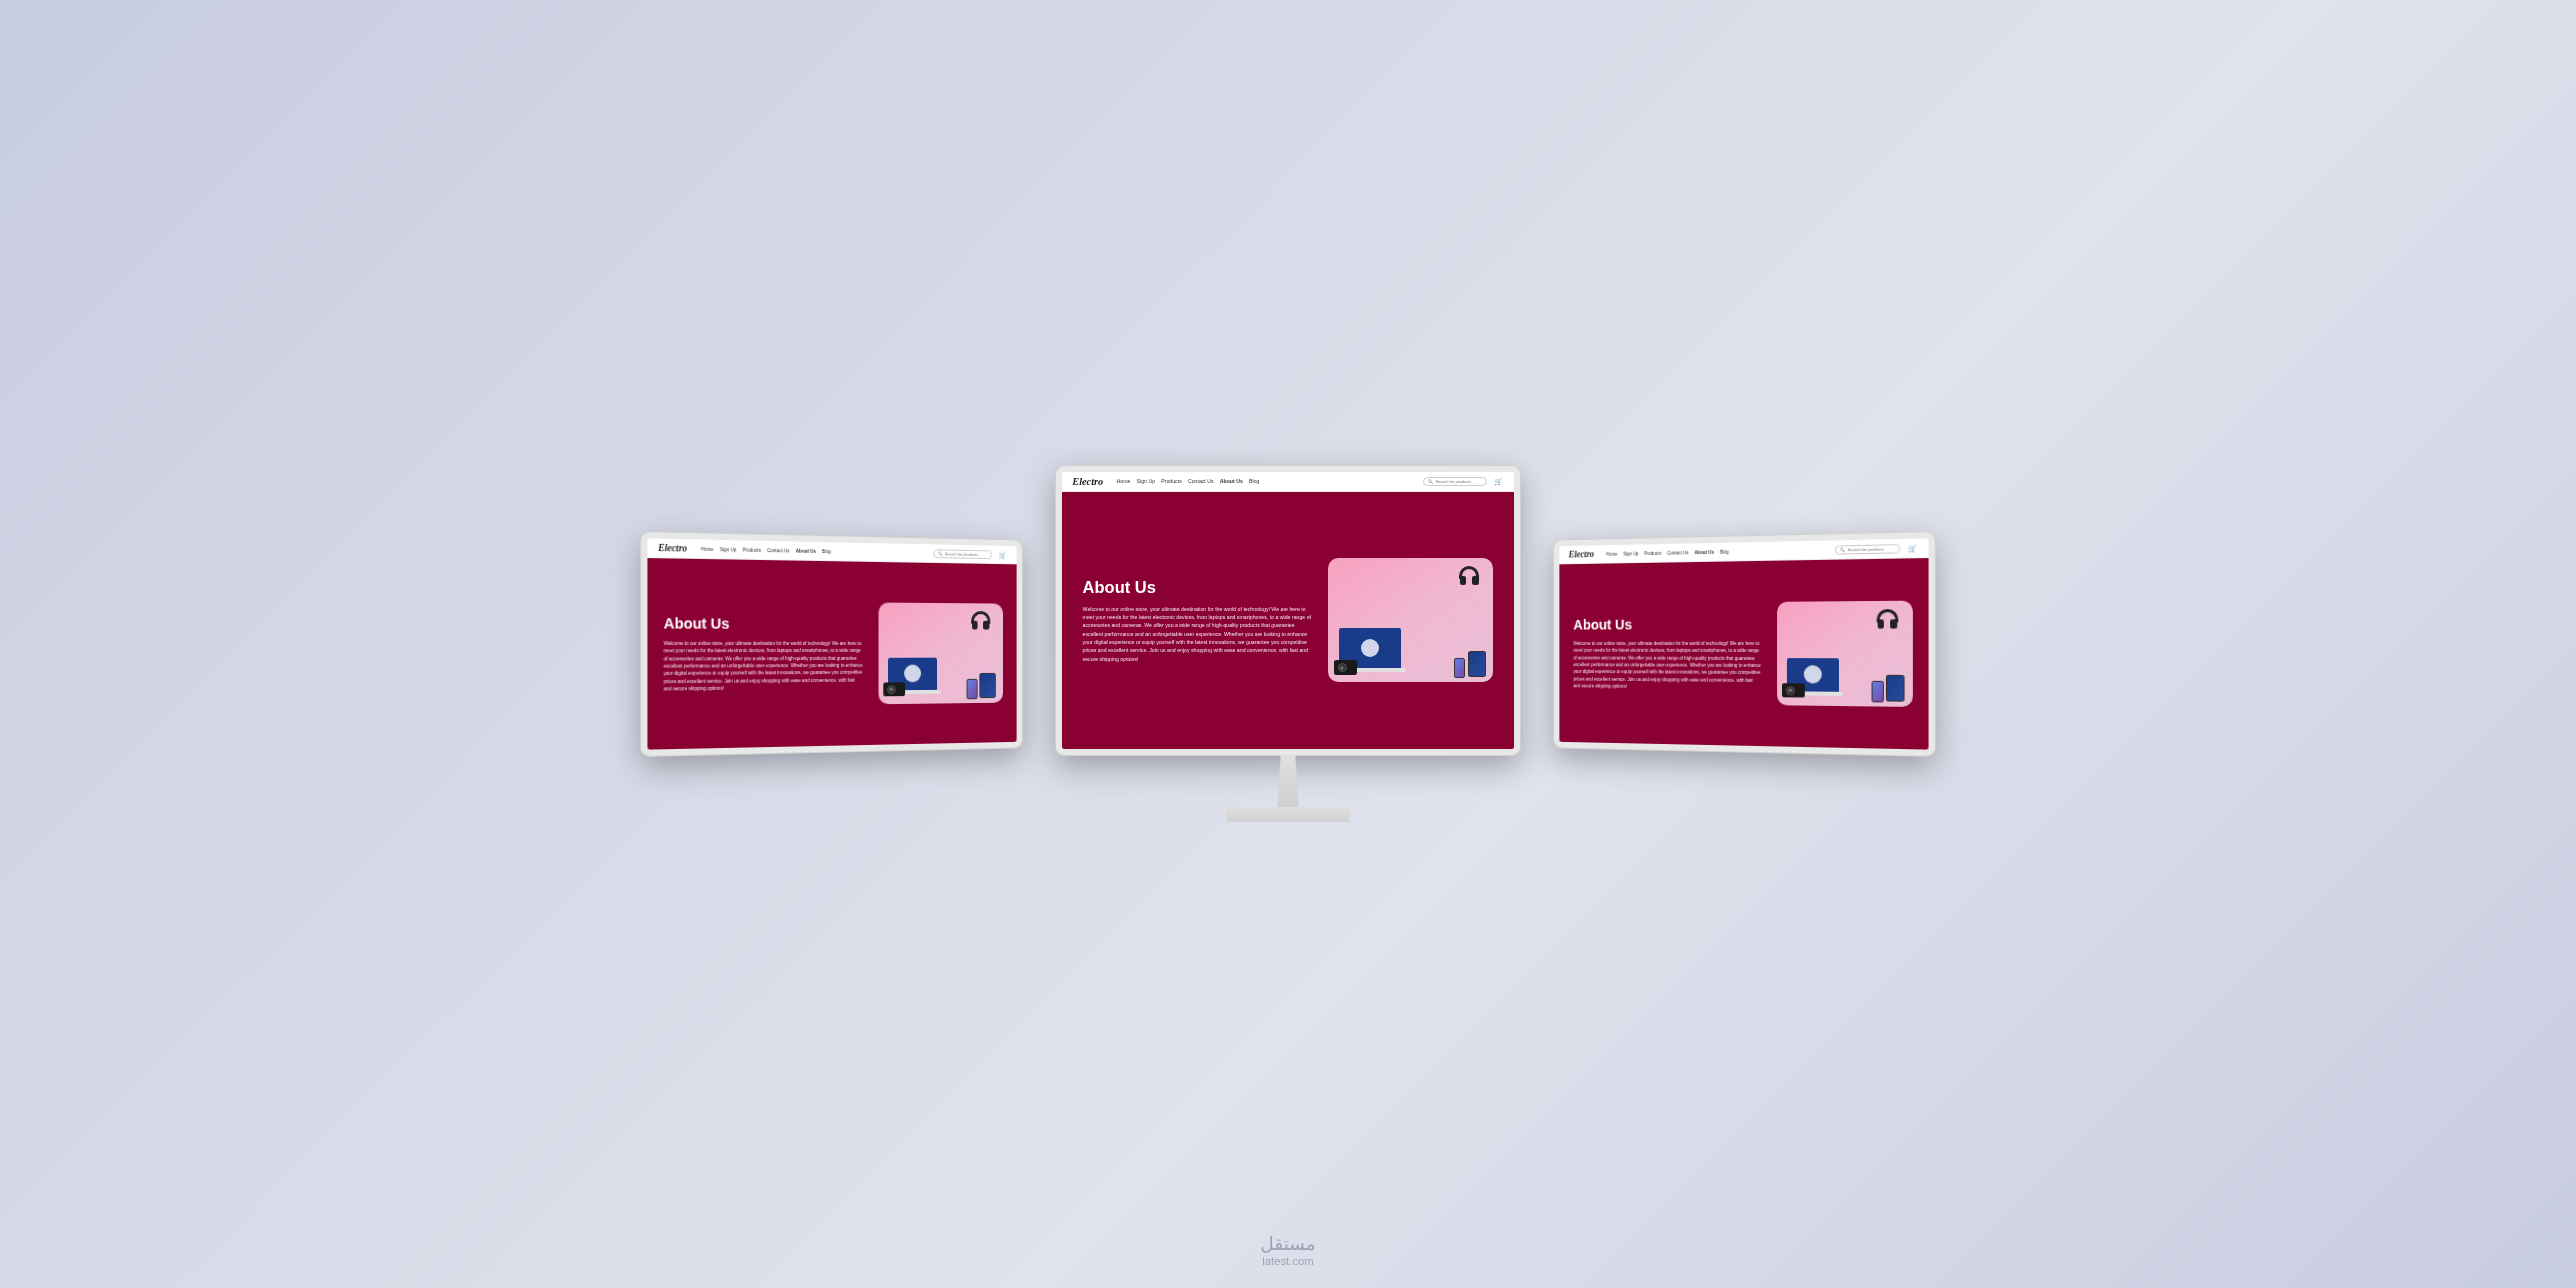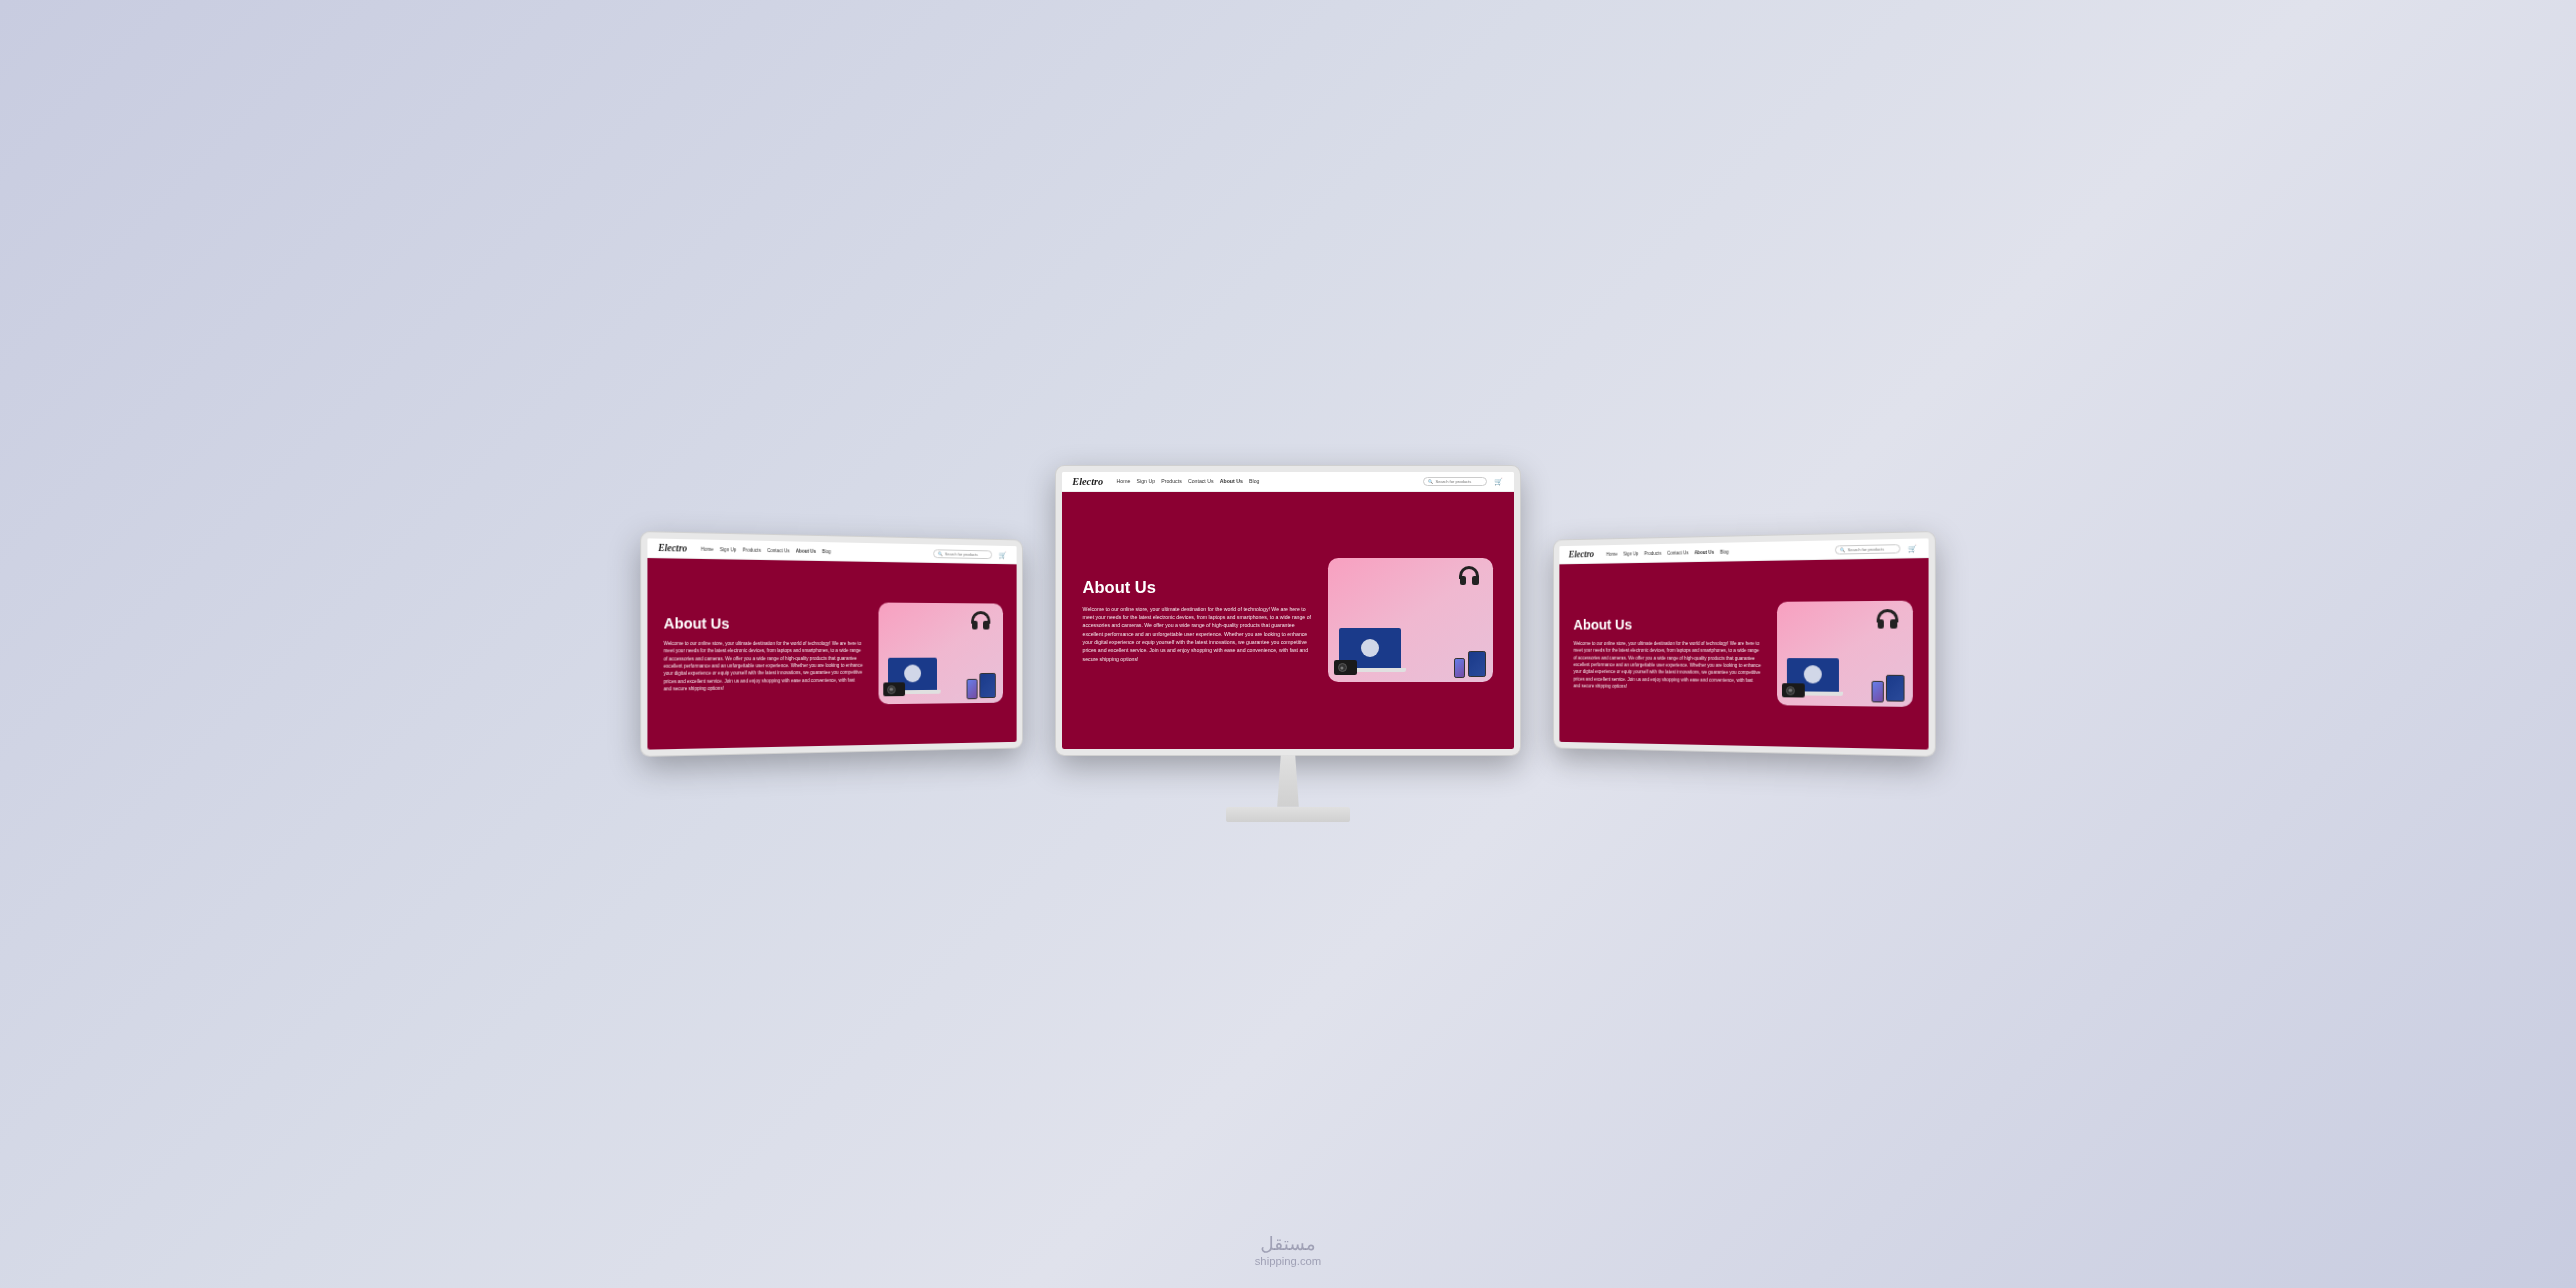--- a/index.html
+++ b/index.html
@@ -554,15 +554,15 @@
           </div>
         </div>
       </div>
     </div>
   </div>
 
 </div>
 
 <div class="watermark">
   <span class="watermark-arabic">مستقل</span>
-  <span class="watermark-latin">shipping.com</span>
+  <span class="watermark-latin">latest.com</span>
 </div>
 
 
 </body></html>

